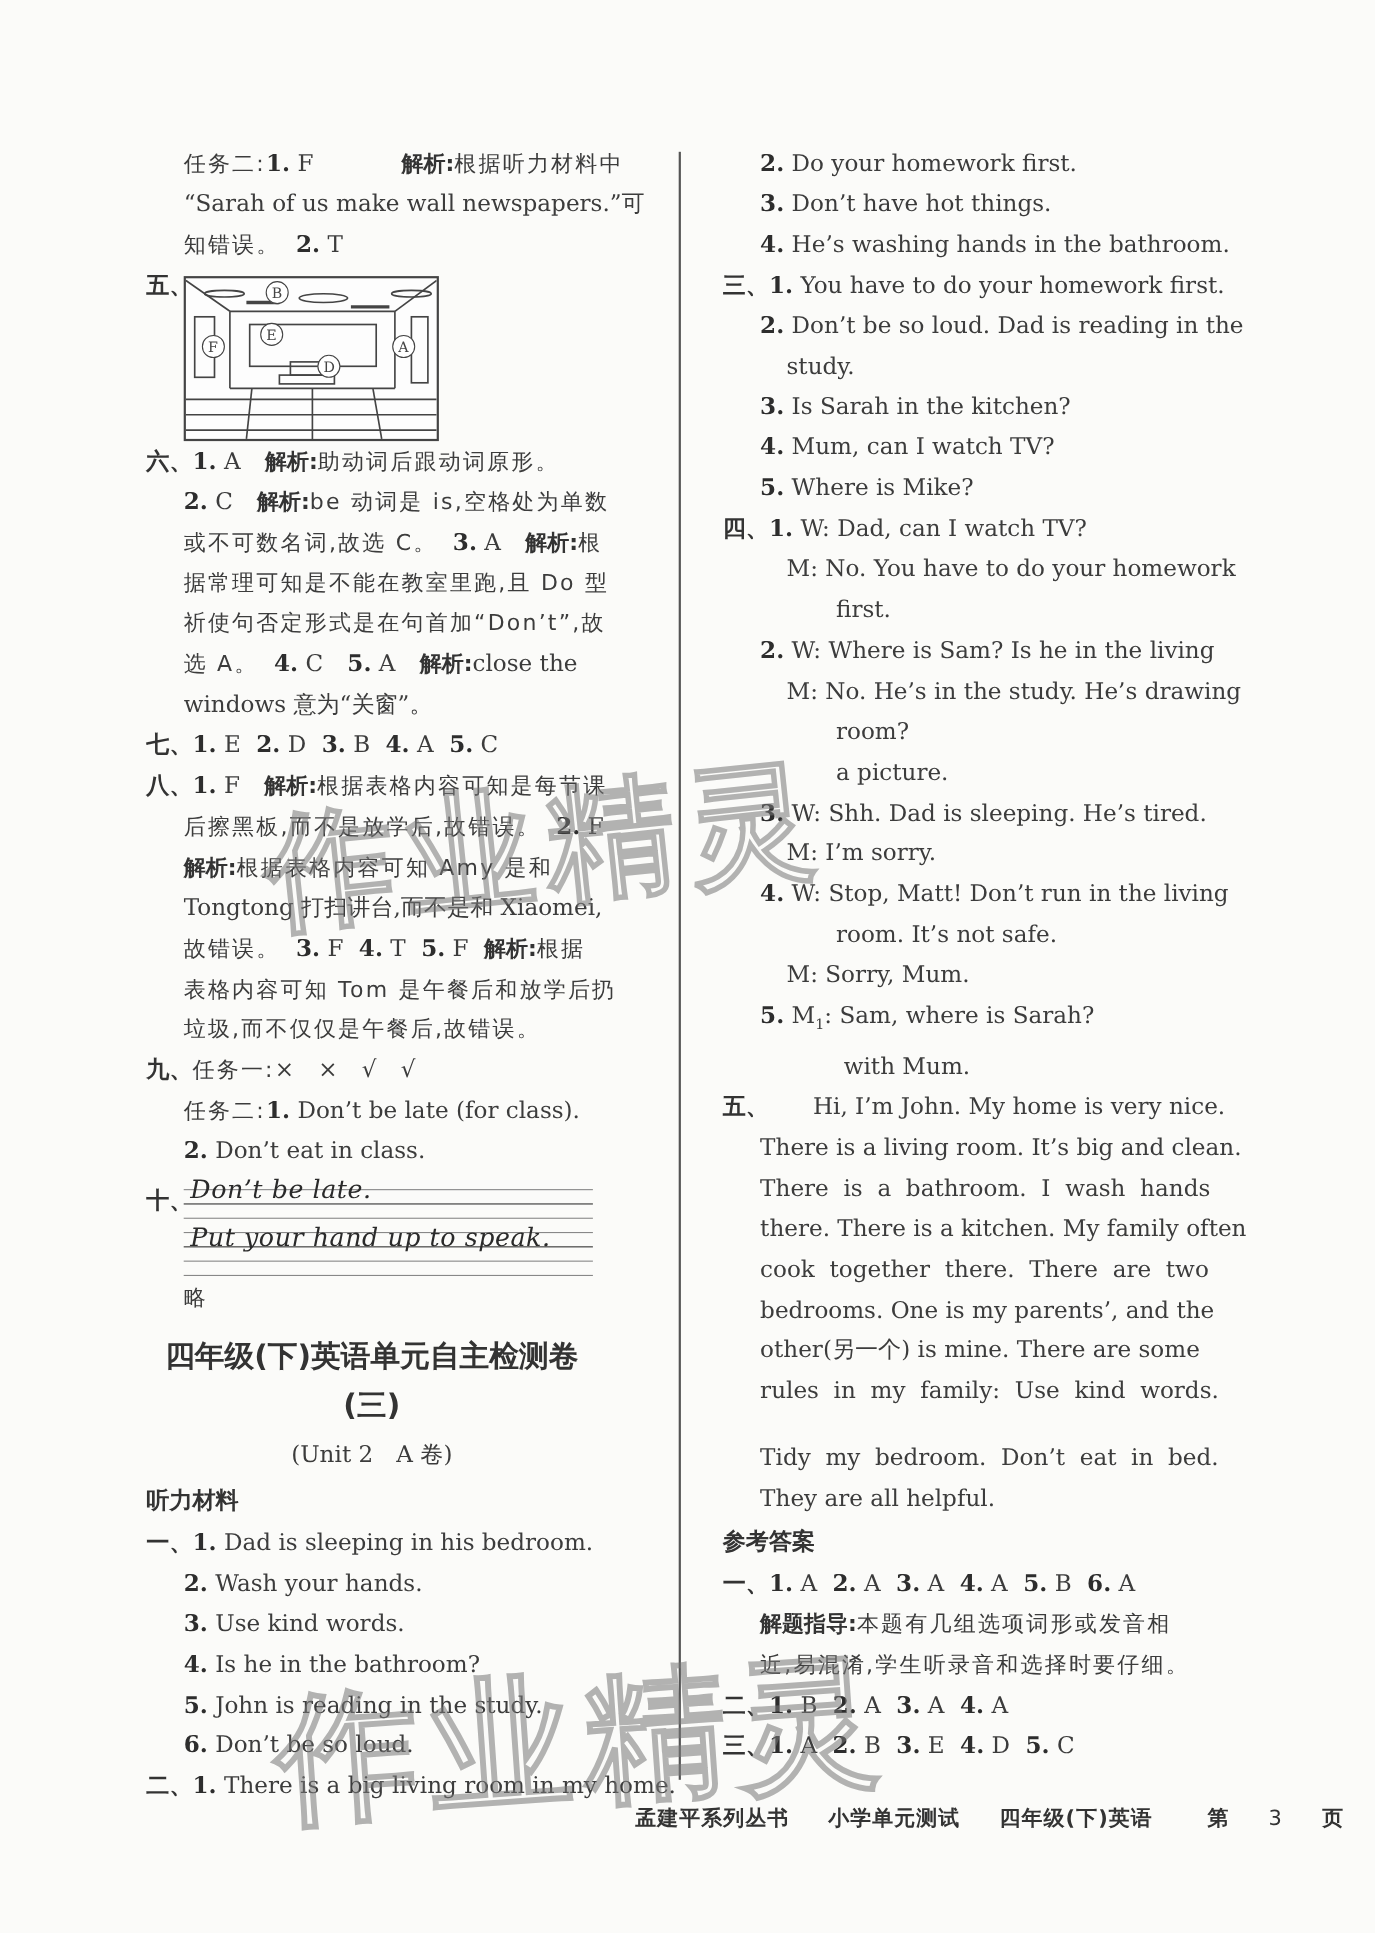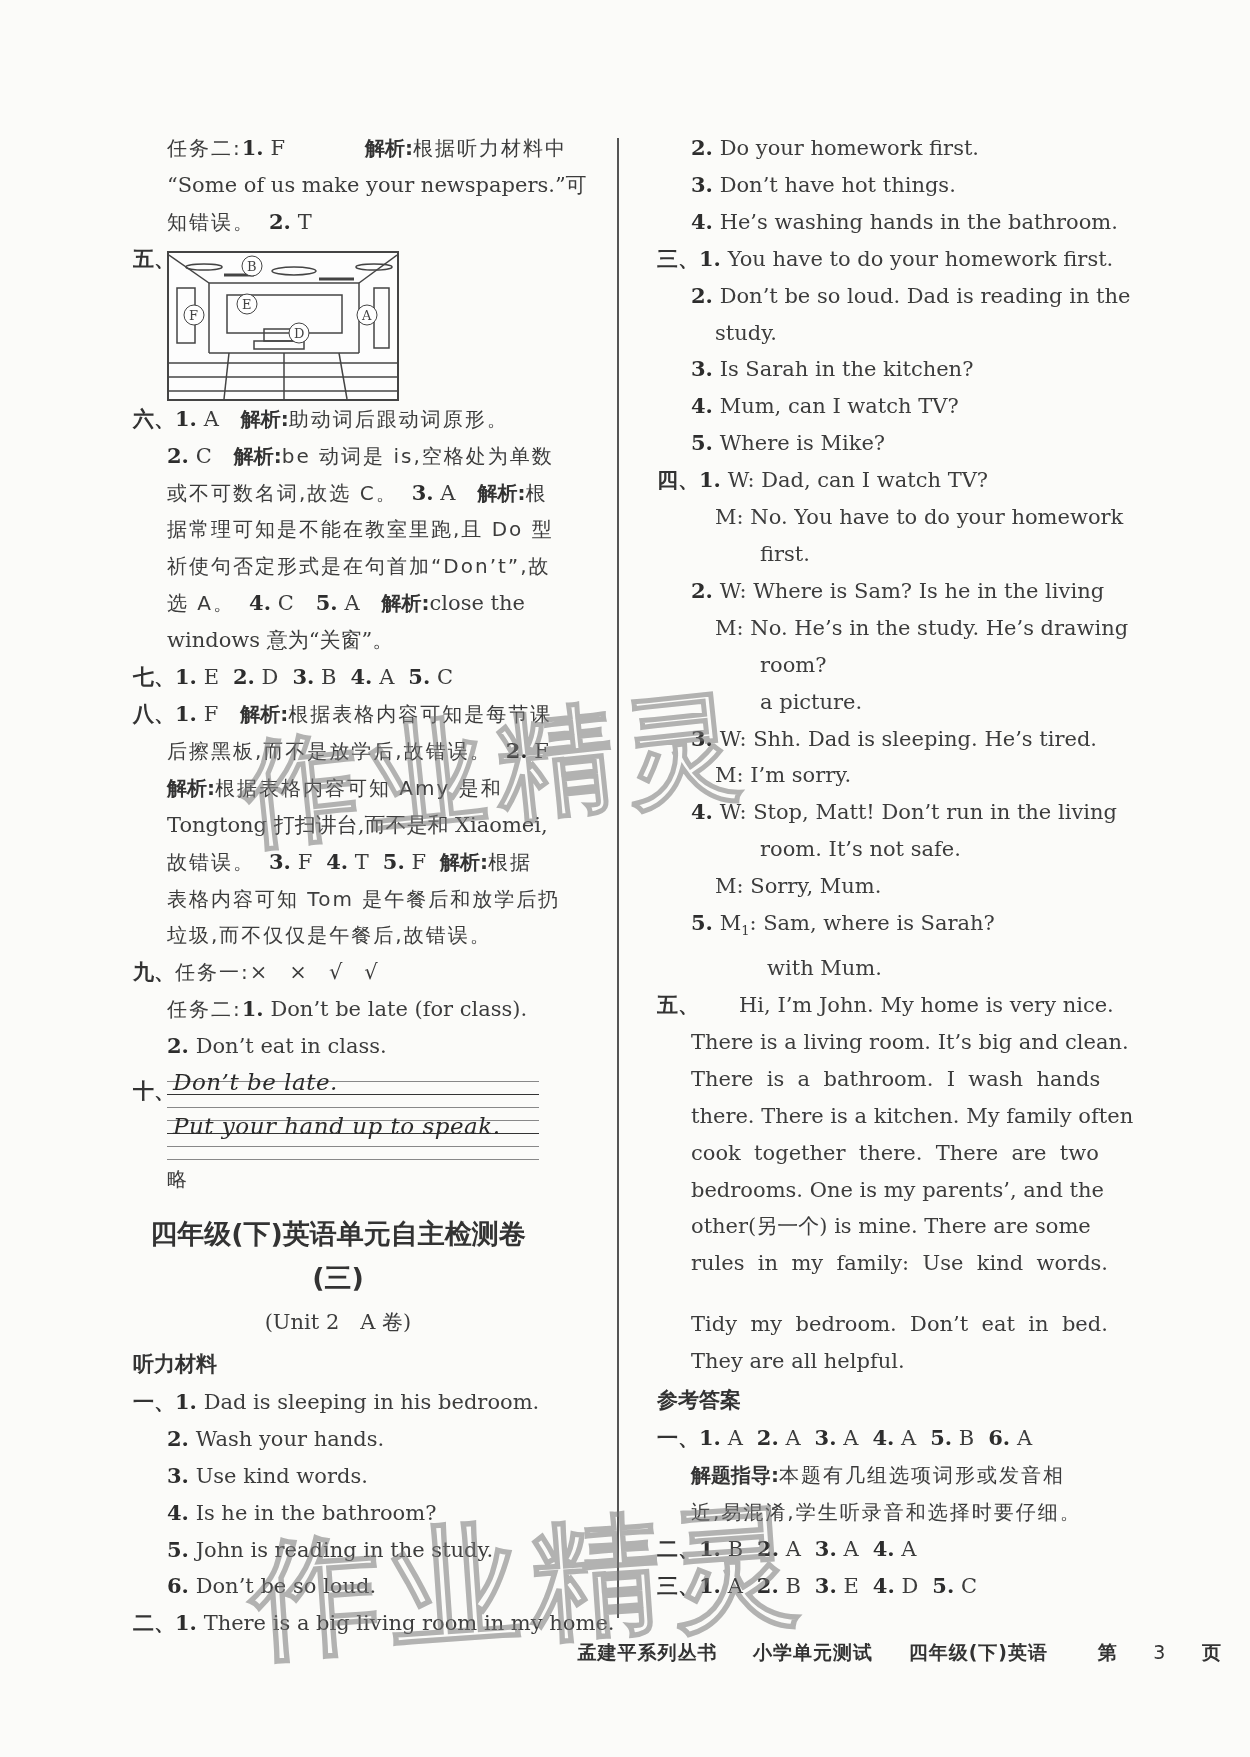--- a/index.html
+++ b/index.html
@@ -43,21 +43,21 @@
 <body>
 
 <div class="page">
 
   <div class="col col-left">
 
     <div class="line ind1 justify">
       <span><span class="cn">任务二:</span><span class="num">1.</span> <span>F</span></span>
       <span><span class="label-bold">解析:</span><span class="cn">根据听力材料中</span></span>
     </div>
-    <div class="line ind1">“Some of us make your newspapers.”可</div>
+    <div class="line ind1">“Sarah of us make wall newspapers.”可</div>
     <div class="line ind1">
       <span class="cn">知错误。</span><span class="gap-s"></span><span class="num">2.</span> <span>T</span>
     </div>
 
     <div class="figure-row">
       <span class="figure-label sec">五、</span>
       <div class="figure">
         <svg width="228" height="146" viewBox="0 0 228 146">
           <g stroke="#444" fill="none" stroke-width="1.5">
             <line x1="0" y1="2" x2="40" y2="30"></line>

